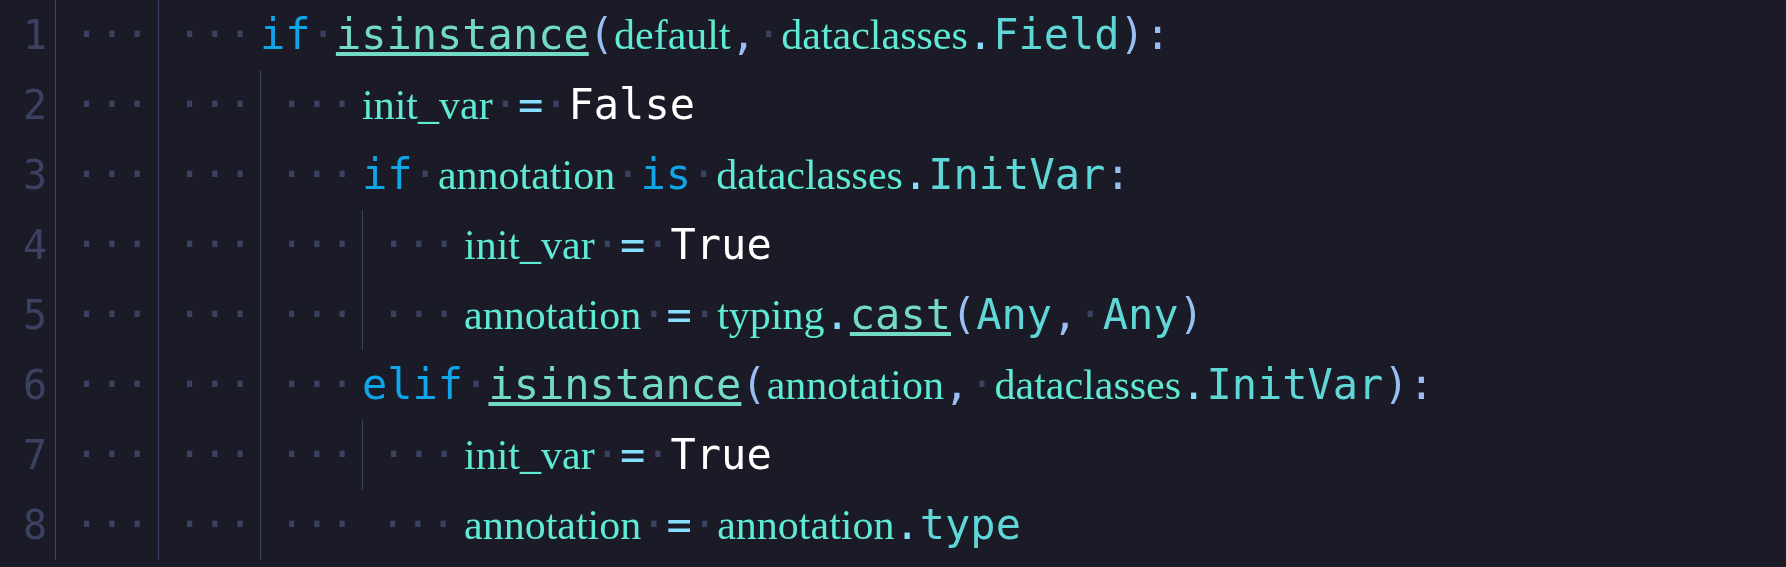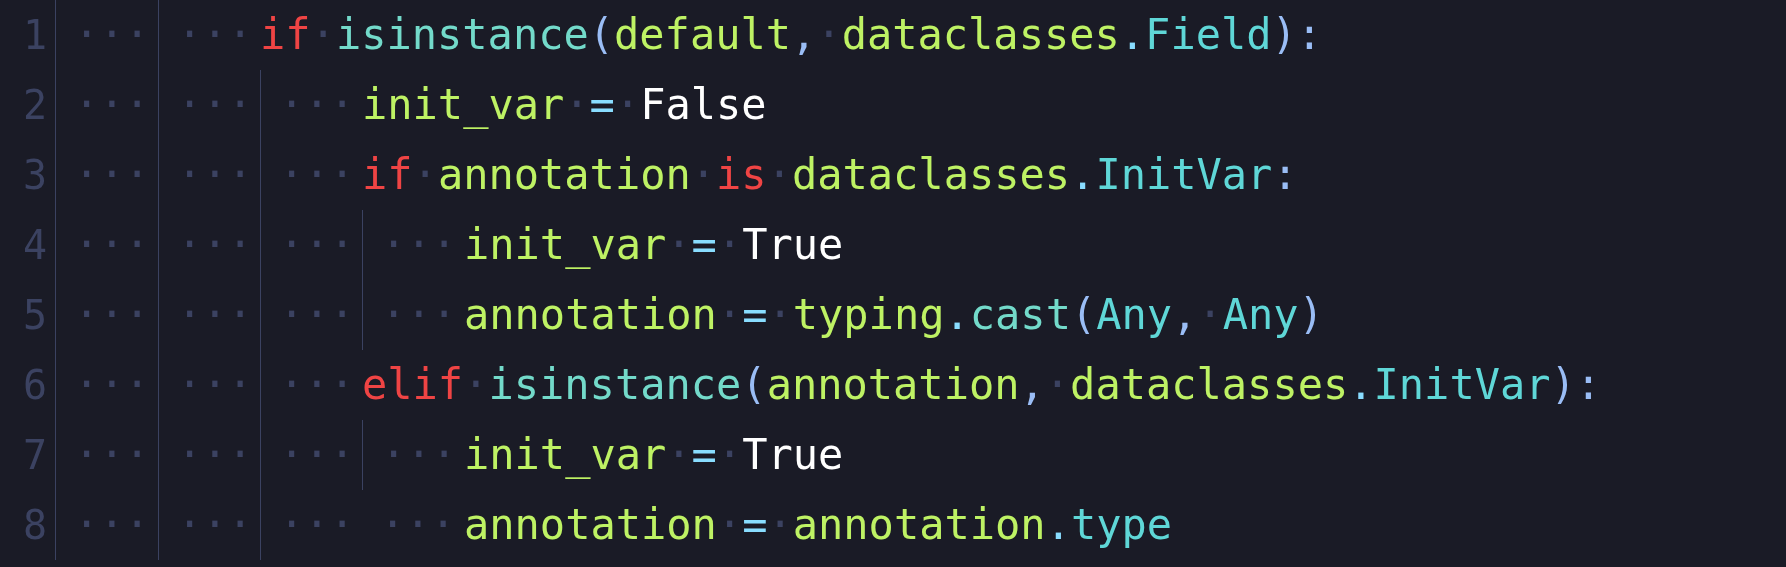--- a/index.html
+++ b/index.html
@@ -52,23 +52,23 @@
   .indent-cell .dots {
     color: #3b4261;
     letter-spacing: 0;
     padding-left: 18px;
     font-size: 42px;
   }
   .code-text {
     display: inline;
   }
   
-  .tok-kw   { color: #ef4444; } 
-  .tok-func { color: #73daca; } 
-  .tok-ident{ color: #bef264; }
+  .tok-kw   { color: #0ea5e9; } 
+  .tok-func { color: #73daca; text-decoration: underline; } 
+  .tok-ident{ color: #5eead4; font-family: Liberation Serif, serif; }
   .tok-punc { color: #9abdf5; }
   .tok-dot  { color: #89ddff; }
   .tok-const{ color: #ffffff; } 
   .tok-type { color: #5fd7d7; } 
   .tok-op   { color: #89ddff; }
   .ws-dot   { color: #3b4261; }
 </style>
 </head>
 <body>
 

